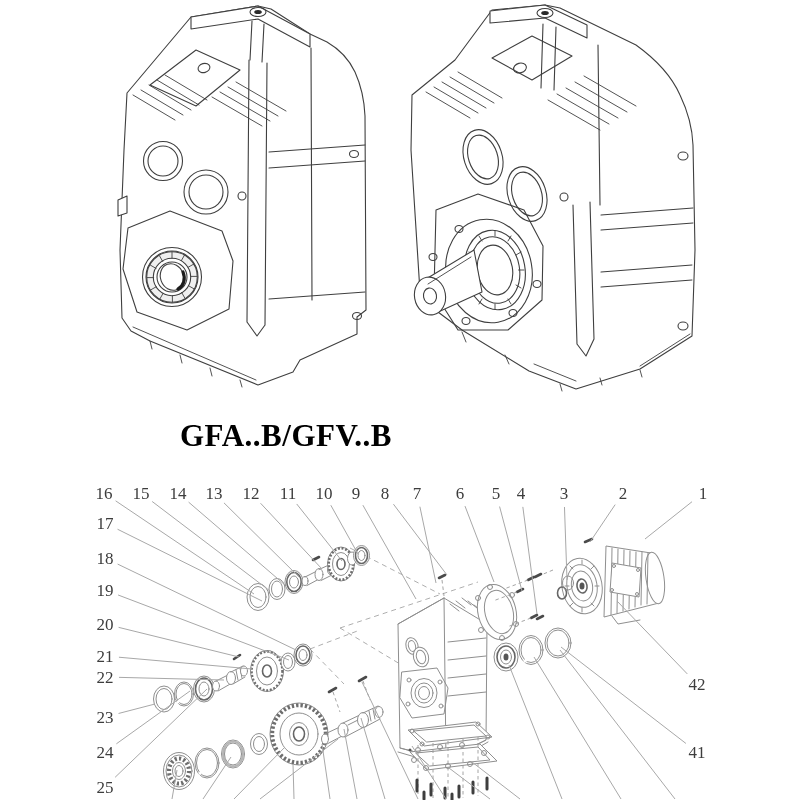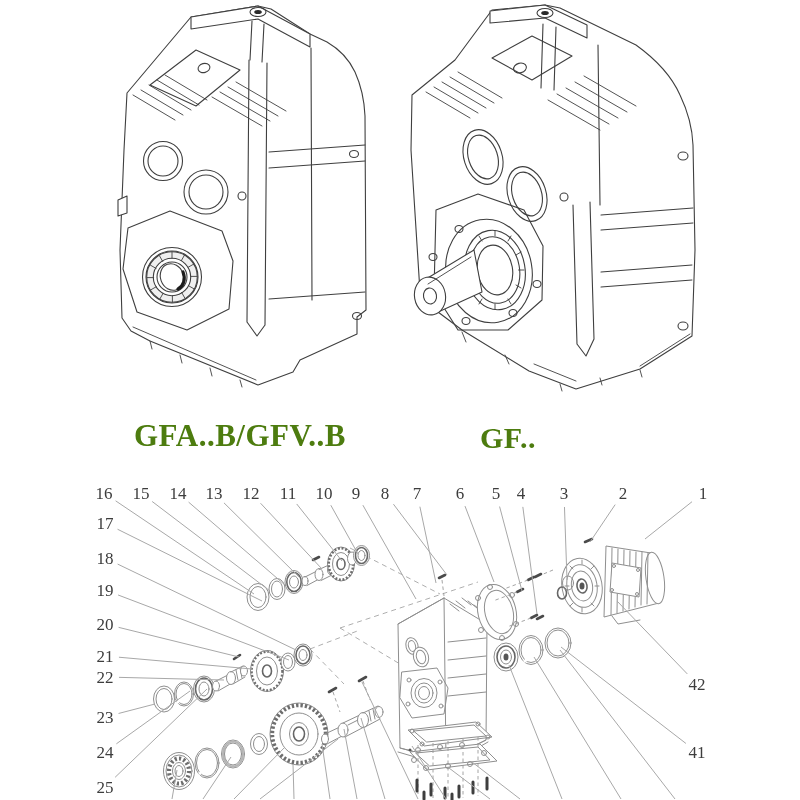--- a/index.html
+++ b/index.html
@@ -1,19 +1,19 @@
 <!DOCTYPE html>
 <html><head>
 <meta charset="utf-8">
 <style>
   html,body{margin:0;padding:0;background:#fff}
   .stage{position:relative;width:800px;height:800px;background:#fff;overflow:hidden;
          font-family:"Liberation Serif",serif}
   .stage svg{position:absolute;left:0;top:0}
-  .title{position:absolute;font-weight:bold;color:#4d7c0f;text-align:left;
+  .title{position:absolute;font-weight:bold;color:#000000;text-align:right;
          letter-spacing:.5px;white-space:nowrap}
   .title-left{left:134px;top:418px;width:258px;font-size:31px}
   .title-right{left:480px;top:421px;width:132px;font-size:30px}
 
   
   .k  {stroke:#3f3f3f;stroke-width:1.1;fill:none;stroke-linejoin:round;stroke-linecap:round}
   .kf {stroke:#3f3f3f;stroke-width:1.1;fill:#ffffff;stroke-linejoin:round}
   .kt {stroke:#3f3f3f;stroke-width:.9;fill:none;stroke-linecap:round}
   .dk {stroke:#1c1c1c;stroke-width:3.2;fill:none;stroke-linecap:round}
 
@@ -463,15 +463,14 @@
           <line x1="449" y1="768" x2="490" y2="799" class="leader"></line>
           <line x1="472" y1="762" x2="520" y2="799" class="leader"></line>
           <line x1="509" y1="665" x2="562" y2="799" class="leader"></line>
           <line x1="534" y1="657" x2="621" y2="799" class="leader"></line>
           <line x1="560" y1="650" x2="675" y2="799" class="leader"></line>
         </g>
   </g>
 </svg>
 
 <div class="title title-left">GFA..B/GFV..B</div>
-<div class="title title-right">GF..</div>
 
 </div>
 
 </body></html>

